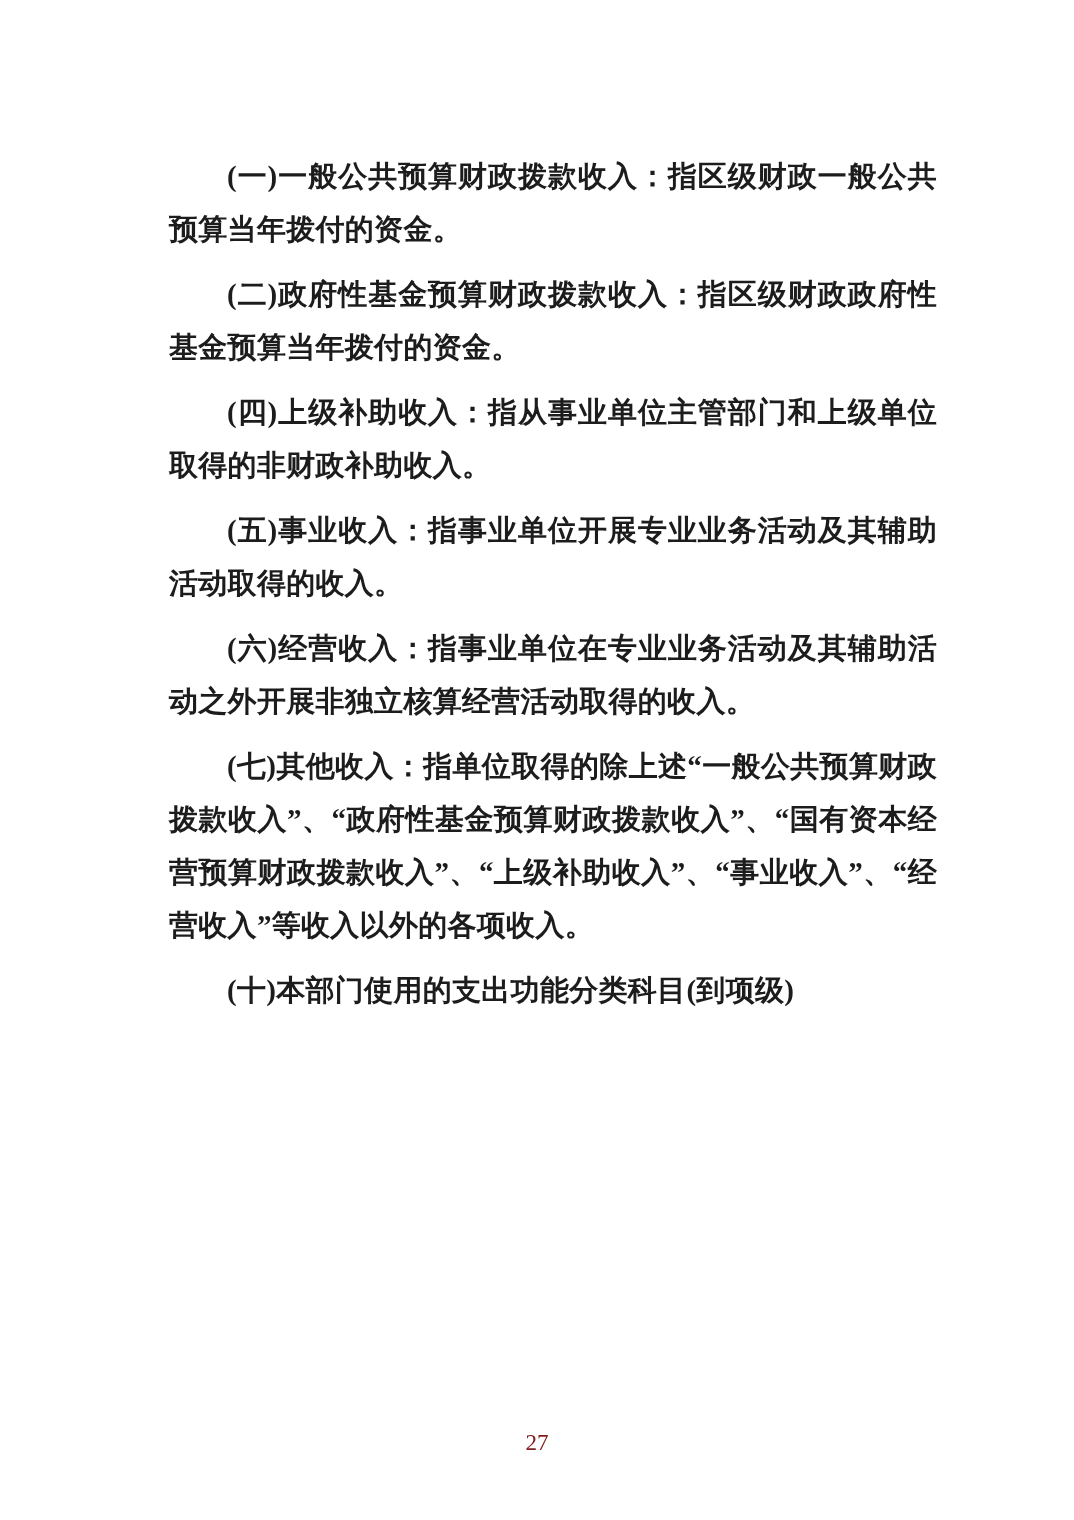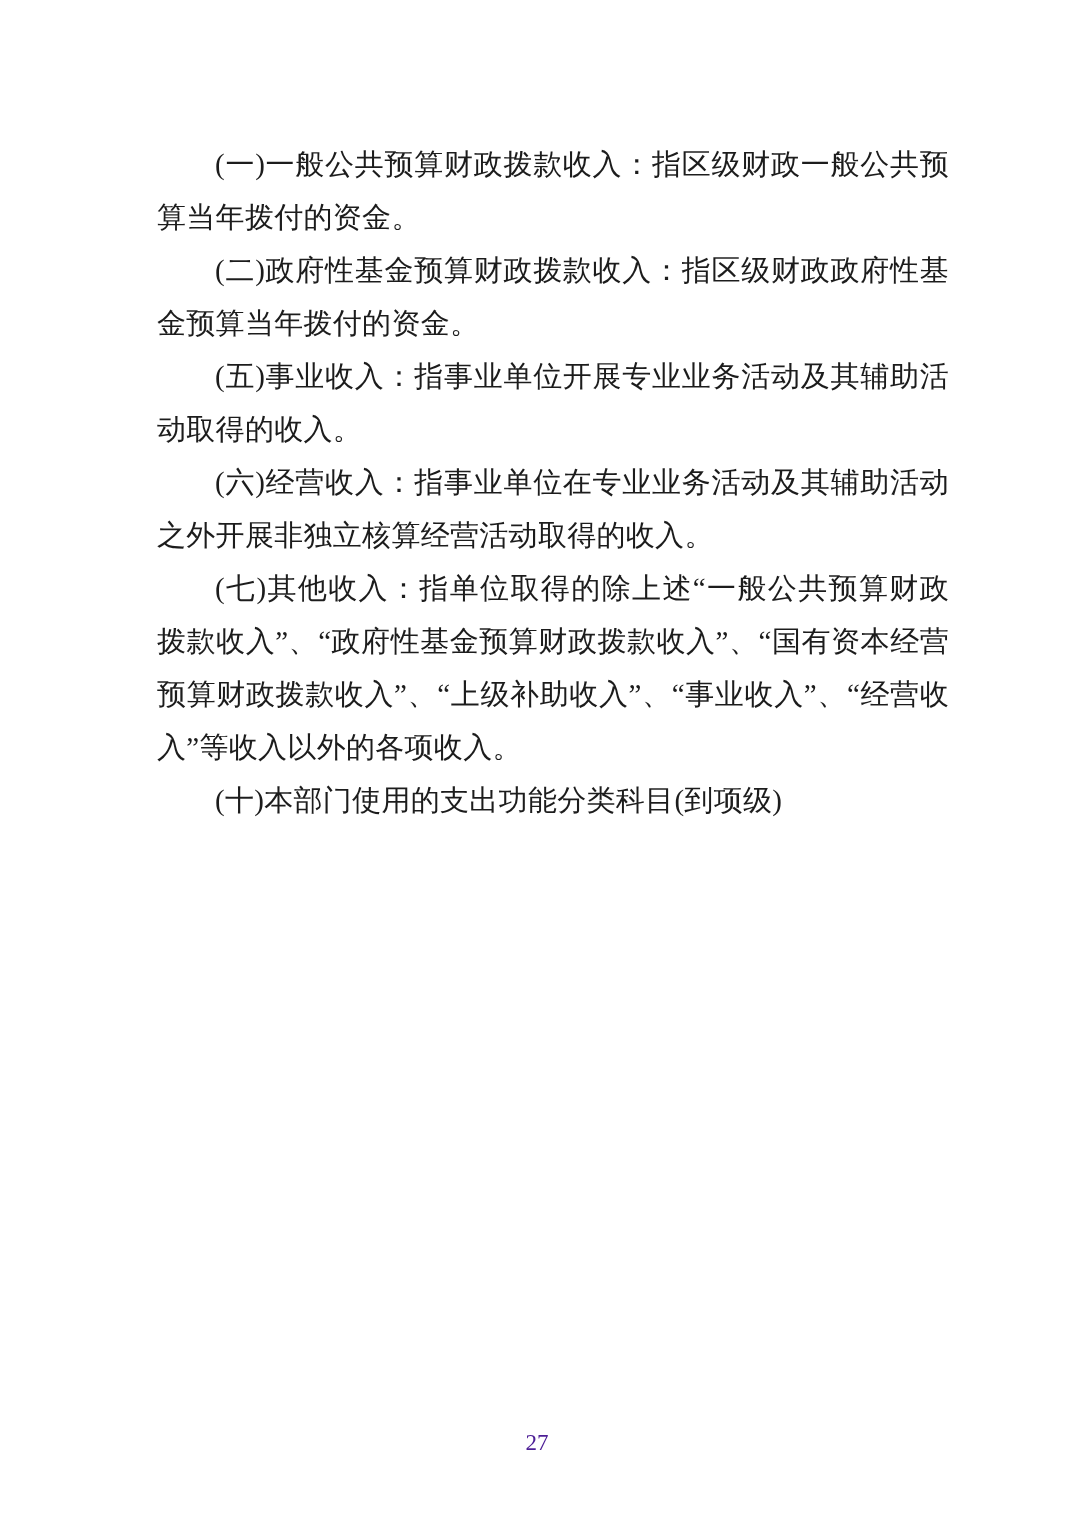--- a/index.html
+++ b/index.html
@@ -17,51 +17,52 @@
     overflow: hidden;
     box-sizing: border-box;
   }
   .content {
     position: absolute;
     left: 157px;
     top: 138px;
     width: 792px;
   }
   .content p {
-    margin: 0;
+    margin: 12px;
     padding: 0;
     font-size: 29px;
     line-height: 53px;
     text-align: justify;
     text-indent: 2em;
     letter-spacing: 0.3px;
-    font-weight: 400;
+    font-weight: 700;
     word-break: break-all;
   }
   .page-footer {
     position: absolute;
     left: 0;
     bottom: 66px;
     width: 100%;
     text-align: center;
   }
   .page-number {
     font-size: 23px;
     line-height: 23px;
-    color: #4c1d95;
+    color: #7f1d1d;
     font-family: "Liberation Serif", "DejaVu Serif", serif;
   }
 </style>
 </head>
 <body>
 
 <div class="page">
   <div class="content">
     <p>(一)一般公共预算财政拨款收入：指区级财政一般公共预算当年拨付的资金。</p>
     <p>(二)政府性基金预算财政拨款收入：指区级财政政府性基金预算当年拨付的资金。</p>
+    <p>(四)上级补助收入：指从事业单位主管部门和上级单位取得的非财政补助收入。</p>
     <p>(五)事业收入：指事业单位开展专业业务活动及其辅助活动取得的收入。</p>
     <p>(六)经营收入：指事业单位在专业业务活动及其辅助活动之外开展非独立核算经营活动取得的收入。</p>
     <p>(七)其他收入：指单位取得的除上述“一般公共预算财政拨款收入”、“政府性基金预算财政拨款收入”、“国有资本经营预算财政拨款收入”、“上级补助收入”、“事业收入”、“经营收入”等收入以外的各项收入。</p>
     <p>(十)本部门使用的支出功能分类科目(到项级)</p>
   </div>
   <div class="page-footer">
     <span class="page-number">27</span>
   </div>
 </div>
 

